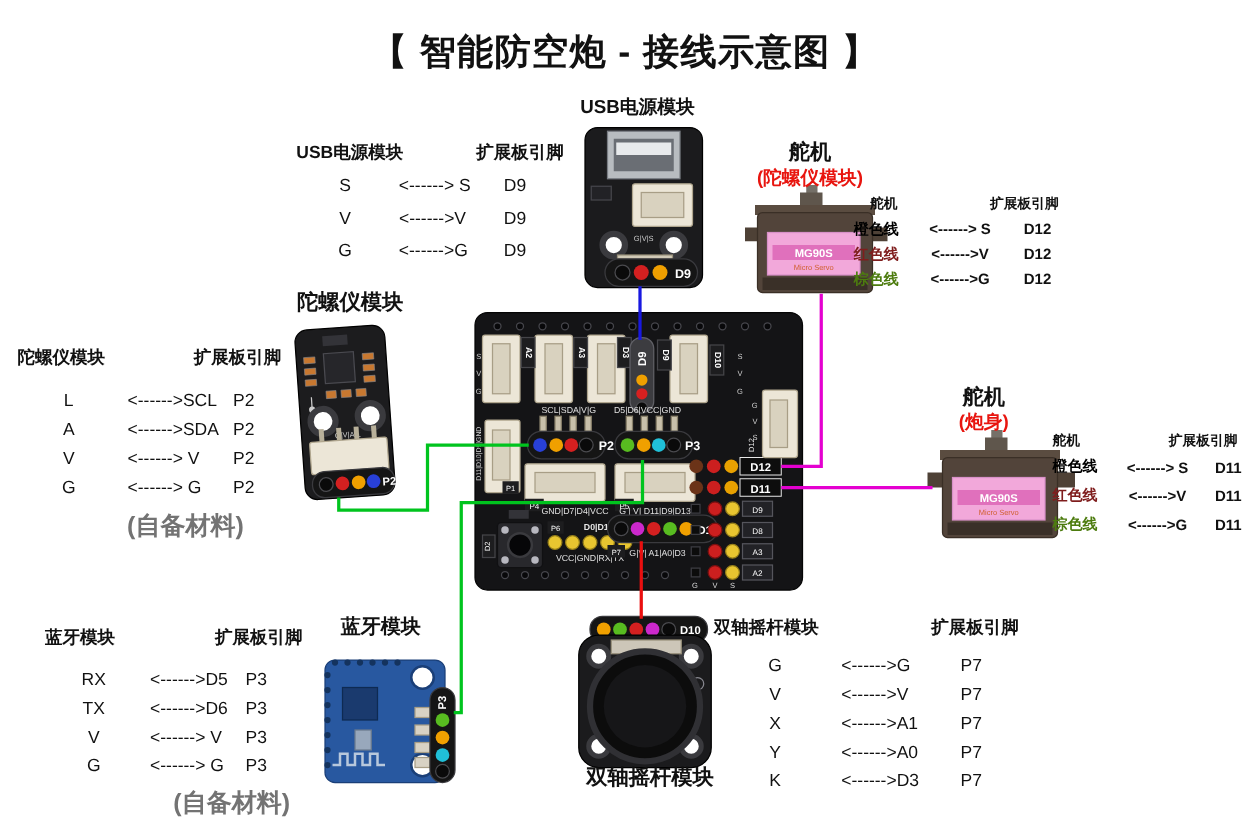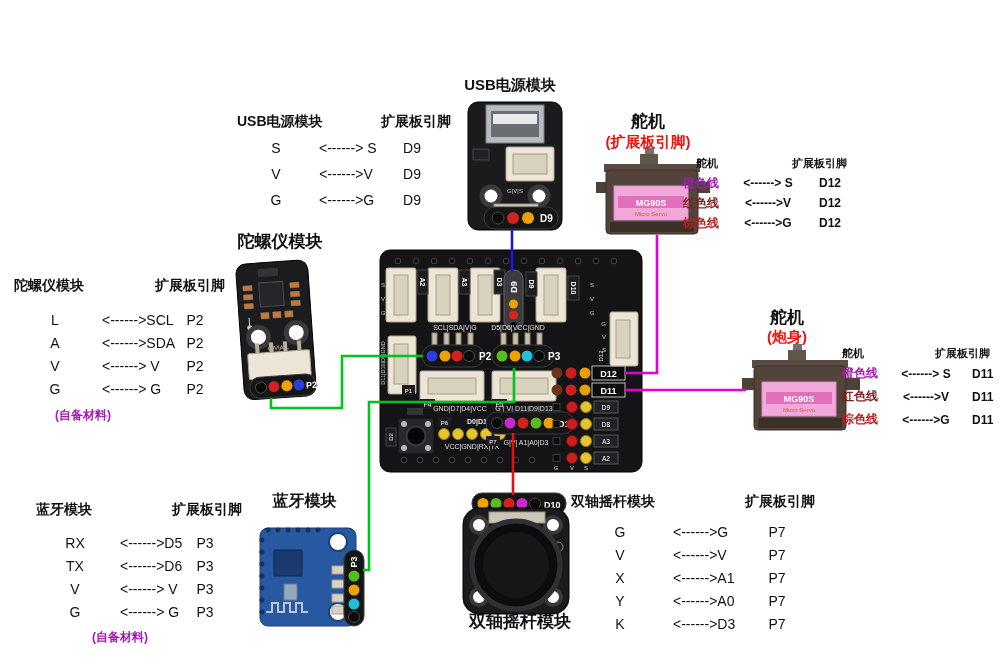--- a/index.html
+++ b/index.html
@@ -3,31 +3,31 @@
 <meta charset="utf-8">
 <style>
   *{margin:0;padding:0;box-sizing:border-box}
   html,body{background:#fff}
   body{font-family:"Liberation Sans","DejaVu Sans",sans-serif;color:#111}
   .canvas{position:relative;width:1000px;height:667px;background:#fff;overflow:hidden}
   svg{position:absolute;left:0;top:0}
   .title{position:absolute;left:0;right:0;top:22px;text-align:center;font-size:29px;font-weight:bold;letter-spacing:1px;white-space:nowrap}
   .mod-title{position:absolute;font-weight:bold;text-align:center;white-space:nowrap}
   .red{color:#e8150f}
-  .note{position:absolute;font-weight:bold;font-size:12px;color:#a21caf;text-align:left;white-space:nowrap}
+  .note{position:absolute;font-weight:bold;font-size:20px;color:#737373;text-align:right;white-space:nowrap}
   .wtable{position:absolute;font-size:14px;color:#111}
   .wtable .thead{display:flex;font-weight:bold;font-size:14px;white-space:nowrap;line-height:18px}
   .wtable .h2{margin-left:auto}
   .wtable .trow{display:grid;grid-template-columns:var(--cols);align-items:center;height:var(--rh,24px);white-space:nowrap}
   .wtable .trow span{text-align:center;overflow:visible}
   .wtable.small .thead{font-size:11px;line-height:14px}
   .wtable.small .trow{font-size:12px;font-weight:bold}
-  .c-orange{color:#a21caf}
+  .c-orange{color:#000000}
   .c-red{color:#7f1d1d}
-  .c-brown{color:#b91c1c}
+  .c-brown{color:#4d7c0f}
 </style>
 </head>
 <body>
 
 <div class="canvas">
 
 <svg width="1000" height="667" viewBox="0 0 1000 667">
 
   <g>
     <rect x="380" y="250" width="262" height="222" rx="10" fill="#141416" stroke="#050505"></rect>
@@ -433,24 +433,25 @@
   <g fill="none" stroke-width="2.6">
     <polyline stroke="#1818e0" points="512,229 512,272"></polyline>
     <polyline stroke="#e400d0" points="657,235 657,373 625,373"></polyline>
     <polyline stroke="#e400d0" points="625,390 746,390"></polyline>
     <polyline stroke="#00c41e" points="271,398 271,408 342,408 342,356 423,356"></polyline>
     <polyline stroke="#00c41e" points="363,570 369,570 369,402 514,402 514,368"></polyline>
     <polyline stroke="#ea0f0f" points="513,433 513,495"></polyline>
   </g>
 </svg>
 
+<h1 class="title">【 智能防空炮 - 接线示意图 】</h1>
 
 <div class="mod-title" style="left:450px;top:76px;width:120px;font-size:15px">USB电源模块</div>
 <div class="mod-title" style="left:610px;top:110px;width:76px;font-size:17px">舵机</div>
-<div class="mod-title red" style="left:598px;top:133px;width:100px;font-size:15px">(扩展板引脚)</div>
+<div class="mod-title red" style="left:598px;top:133px;width:100px;font-size:15px">(陀螺仪模块)</div>
 <div class="mod-title" style="left:225px;top:230px;width:110px;font-size:17px">陀螺仪模块</div>
 <div class="mod-title" style="left:752px;top:306px;width:70px;font-size:17px">舵机</div>
 <div class="mod-title red" style="left:752px;top:328px;width:70px;font-size:15px">(炮身)</div>
 <div class="mod-title" style="left:262px;top:491px;width:85px;font-size:16px">蓝牙模块</div>
 <div class="mod-title" style="left:460px;top:610px;width:120px;font-size:17px">双轴摇杆模块</div>
 
 <div class="wtable" style="left:233px;top:112px;width:218px;--cols:86px 54px 78px;--rh:26px">
   <div class="thead">
     <span class="h1" style="margin-left:4px">USB电源模块</span>
     <span class="h2">扩展板引脚</span>

